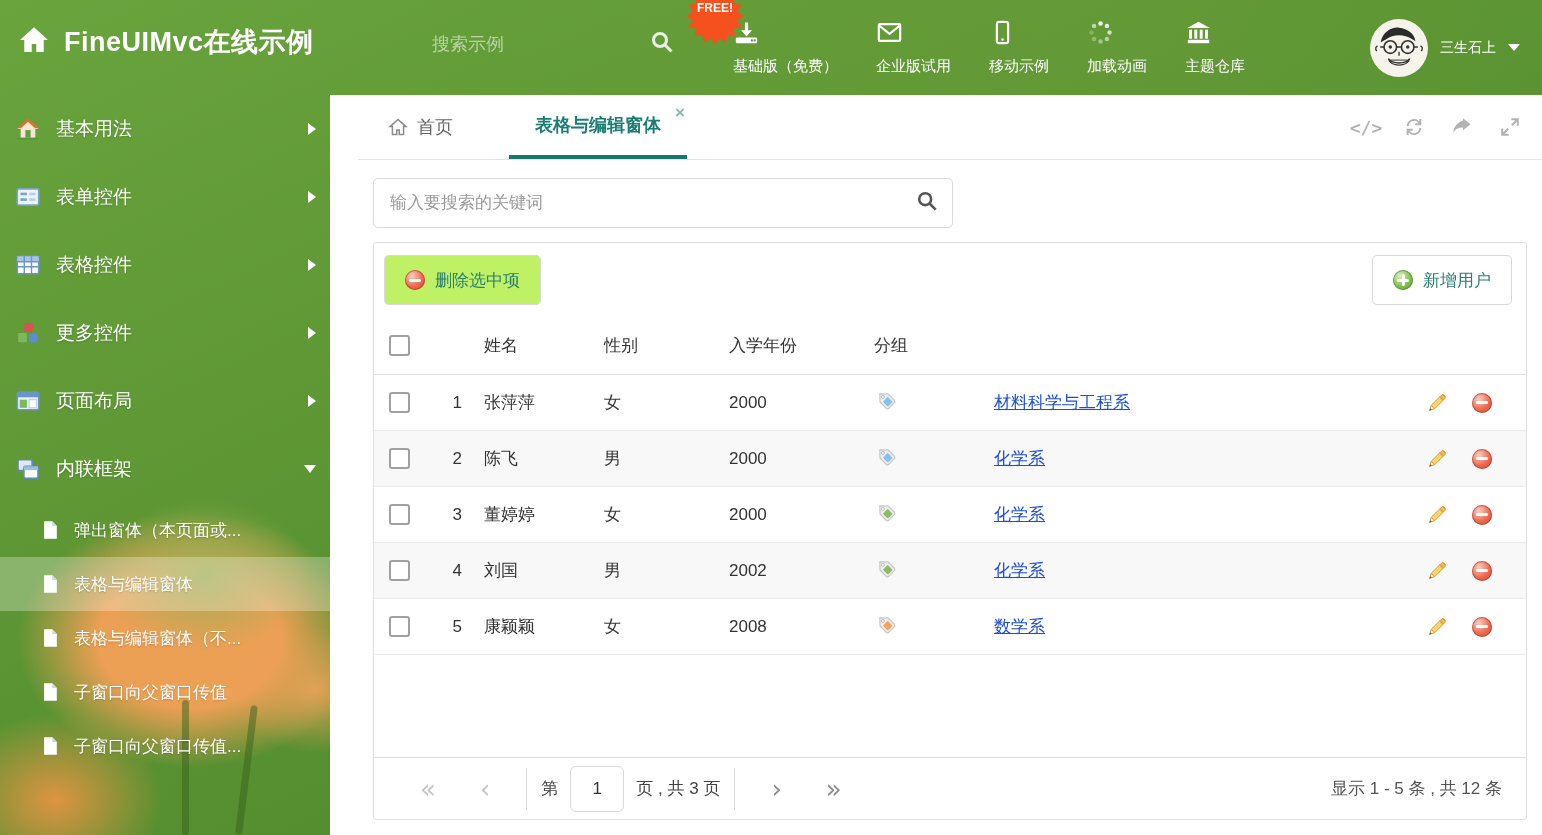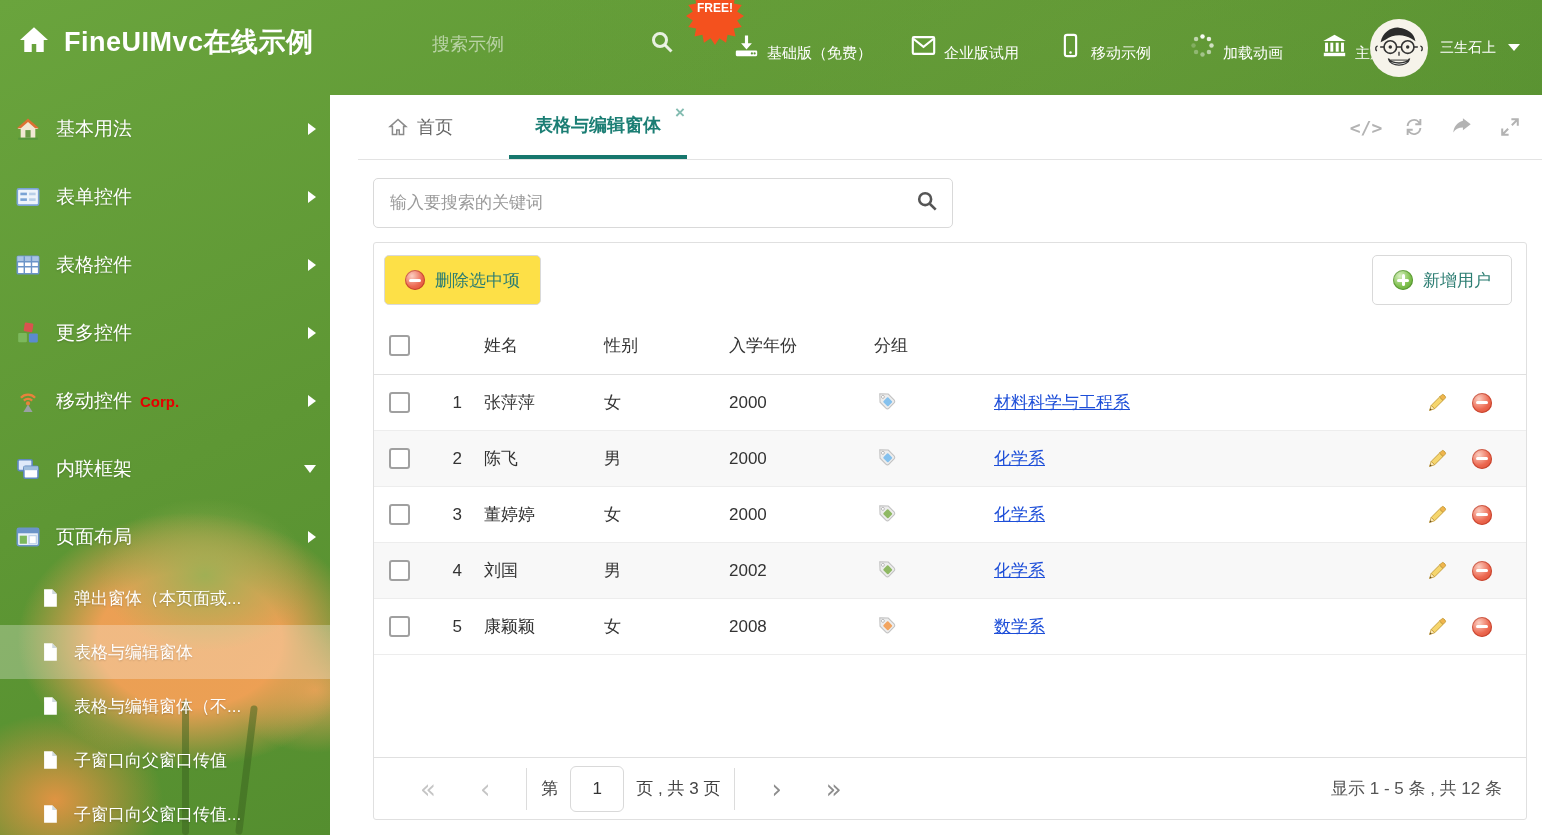--- a/index.html
+++ b/index.html
@@ -23,21 +23,21 @@
   .brand svg{width:32px;height:32px;}
   .brand-title{font-size:27px;font-weight:bold;letter-spacing:.5px;}
   .hsearch{position:absolute;left:430px;top:30px;display:flex;align-items:center;gap:66px;}
   .hsearch input{background:transparent;border:none;outline:none;color:#fff;font-size:18px;width:150px;font-family:inherit;}
   .hsearch input::placeholder{color:rgba(255,255,255,.55);}
   .hsearch svg{width:24px;height:24px;color:rgba(255,255,255,.85);}
   .free{position:absolute;left:686px;top:-13px;width:58px;height:58px;}
   .free svg{width:58px;height:58px;}
   .free span{position:absolute;left:0;top:14px;width:58px;text-align:center;font-size:12px;font-weight:bold;color:#fff;}
   .hnav{position:absolute;left:733px;top:0;height:95px;display:flex;align-items:center;gap:38px;}
-  .hnav-item{display:flex;flex-direction:row;align-items:flex-end;gap:7px;cursor:pointer;}
+  .hnav-item{display:flex;flex-direction:column;align-items:flex-start;gap:7px;cursor:pointer;}
   .hnav-item svg{width:27px;height:27px;color:#fff;}
   .hnav-item .lbl{font-size:15px;white-space:nowrap;}
   .huser{position:absolute;right:22px;top:0;height:95px;display:flex;align-items:center;gap:12px;}
   .avatar{width:58px;height:58px;border-radius:50%;overflow:hidden;background:#f6f3ea;}
   .huser .uname{font-size:14px;}
   .caret{width:0;height:0;border-left:6px solid transparent;border-right:6px solid transparent;border-top:7px solid #fff;}
 
   
   .sidebar{position:absolute;left:0;top:95px;width:330px;bottom:0;color:#fff;}
   .side-item{height:68px;display:flex;align-items:center;padding:0 14px 0 16px;cursor:pointer;}
@@ -71,21 +71,21 @@
   .search-box{width:580px;height:50px;border:1px solid #d9d9d9;border-radius:5px;display:flex;align-items:center;padding:0 14px;box-sizing:border-box;}
   .search-box input{flex:1;border:none;outline:none;font-size:17px;color:#333;font-family:inherit;}
   .search-box input::placeholder{color:#9a9a9a;}
   .search-box svg{width:22px;height:22px;color:#555;}
   .dd{flex:1;height:50px;border:1px solid #d9d9d9;border-radius:5px;display:flex;align-items:center;padding:0 16px;box-sizing:border-box;font-size:17px;color:#555;cursor:pointer;}
   .dd .dd-caret{margin-left:auto;width:0;height:0;border-left:7px solid transparent;border-right:7px solid transparent;border-top:8px solid #9a9a9a;}
 
   .panel{margin-top:14px;border:1px solid #e0e0e0;border-radius:3px;height:578px;box-sizing:border-box;display:flex;flex-direction:column;}
   .gtoolbar{padding:12px 10px;display:flex;align-items:center;}
   .btn{display:flex;align-items:center;gap:10px;height:48px;padding:0 20px;border:1px solid #d9d9d9;border-radius:5px;font-size:17px;color:#2c7d72;cursor:pointer;background:#fff;}
-  .btn.del{background:#fde047;}
+  .btn.del{background:#bef264;}
   .btn.add{margin-left:auto;margin-right:4px;}
   .ico-minus,.ico-plus{width:20px;height:20px;border-radius:50%;position:relative;flex:0 0 auto;}
   .ico-minus{background:radial-gradient(circle at 35% 30%,#fbcfc2,#ec6850 55%,#d8492f);box-shadow:inset 0 0 0 1px rgba(170,40,20,.5);}
   .ico-minus::after{content:"";position:absolute;left:4px;top:8.5px;width:12px;height:3px;background:#fff;border-radius:2px;}
   .ico-plus{background:radial-gradient(circle at 35% 30%,#d9f0c2,#7fc04e 55%,#58a02f);box-shadow:inset 0 0 0 1px rgba(60,120,30,.5);}
   .ico-plus::after{content:"";position:absolute;left:4px;top:8.5px;width:12px;height:3px;background:#fff;border-radius:2px;}
   .ico-plus::before{content:"";position:absolute;left:8.5px;top:4px;width:3px;height:12px;background:#fff;border-radius:2px;}
 
   .thead{display:flex;align-items:center;height:57px;border-bottom:1px solid #e0e0e0;font-size:17px;color:#333;}
   .trow{display:flex;align-items:center;height:55px;border-bottom:1px solid #ededed;font-size:17px;color:#333;}
@@ -245,48 +245,37 @@
       <div class="side-item">
         <span class="sicon"><svg viewBox="0 0 22 22">
             <rect x="7.5" y="1.8" width="8" height="8" rx="1" fill="#d9534f" transform="rotate(9 11.5 5.8)"></rect>
             <rect x="2" y="11" width="8" height="8.5" rx="1" fill="#7cb85c"></rect>
             <rect x="11.8" y="11.4" width="8.2" height="8.2" rx="1" fill="#5b8bd0"></rect>
           </svg></span>
         <span class="slbl">更多控件</span>
         <span class="arrow right"></span>
       </div>
       <div class="side-item">
-        <span class="sicon"><svg viewBox="0 0 22 22" fill="none">
-            <path d="M4.5 8a9 9 0 0 1 13 0" stroke="#e8823c" stroke-width="2.1"></path>
-            <path d="M7.2 10.6a5.4 5.4 0 0 1 7.6 0" stroke="#e8823c" stroke-width="2.1"></path>
-            <circle cx="11" cy="13.2" r="1.9" fill="#e8823c"></circle>
-            <path d="M11 14.2L6.8 21h8.4z" fill="#9aa0a6"></path>
-          </svg></span>
-        <span class="slbl">移动控件</span>
-        <span class="corp">Corp.</span>
-        <span class="arrow right"></span>
-      </div>
-      <div class="side-item">
-        <span class="sicon"><svg viewBox="0 0 22 22">
-            <rect x="1.8" y="2.5" width="13" height="10" rx="1.5" fill="#dfeafa" stroke="#5f88bf" stroke-width="1.5"></rect>
-            <rect x="7.2" y="8.5" width="13" height="11" rx="1.5" fill="#fff" stroke="#5f88bf" stroke-width="1.5"></rect>
-            <rect x="7.2" y="8.5" width="13" height="3.6" fill="#9fbede"></rect>
-          </svg></span>
-        <span class="slbl">内联框架</span>
-        <span class="arrow down"></span>
-      </div>
-      <div class="side-item">
         <span class="sicon"><svg viewBox="0 0 22 22">
             <rect x="1.2" y="3" width="19.6" height="16" rx="1.5" fill="#eaf1fa" stroke="#6b94c8" stroke-width="1.5"></rect>
             <rect x="1.2" y="3" width="19.6" height="4.6" fill="#6b94c8"></rect>
             <rect x="3.4" y="9.8" width="6.6" height="7.4" fill="#7cb85c"></rect>
             <rect x="12" y="9.8" width="6.6" height="7.4" fill="#fff" stroke="#b9cee8"></rect>
           </svg></span>
         <span class="slbl">页面布局</span>
         <span class="arrow right"></span>
+      </div>
+      <div class="side-item">
+        <span class="sicon"><svg viewBox="0 0 22 22">
+            <rect x="1.8" y="2.5" width="13" height="10" rx="1.5" fill="#dfeafa" stroke="#5f88bf" stroke-width="1.5"></rect>
+            <rect x="7.2" y="8.5" width="13" height="11" rx="1.5" fill="#fff" stroke="#5f88bf" stroke-width="1.5"></rect>
+            <rect x="7.2" y="8.5" width="13" height="3.6" fill="#9fbede"></rect>
+          </svg></span>
+        <span class="slbl">内联框架</span>
+        <span class="arrow down"></span>
       </div>
       <div class="side-sub">
         <span class="sicon"><svg viewBox="0 0 22 22">
             <path d="M4.5 1.5h9l5 5v14h-14z" fill="#fff"></path>
             <path d="M13.5 1.5l5 5h-5z" fill="#cfd8dc"></path>
           </svg></span>
         <span class="slbl">弹出窗体（本页面或...</span>
       </div>
       <div class="side-sub selected">
         <span class="sicon"><svg viewBox="0 0 22 22">

